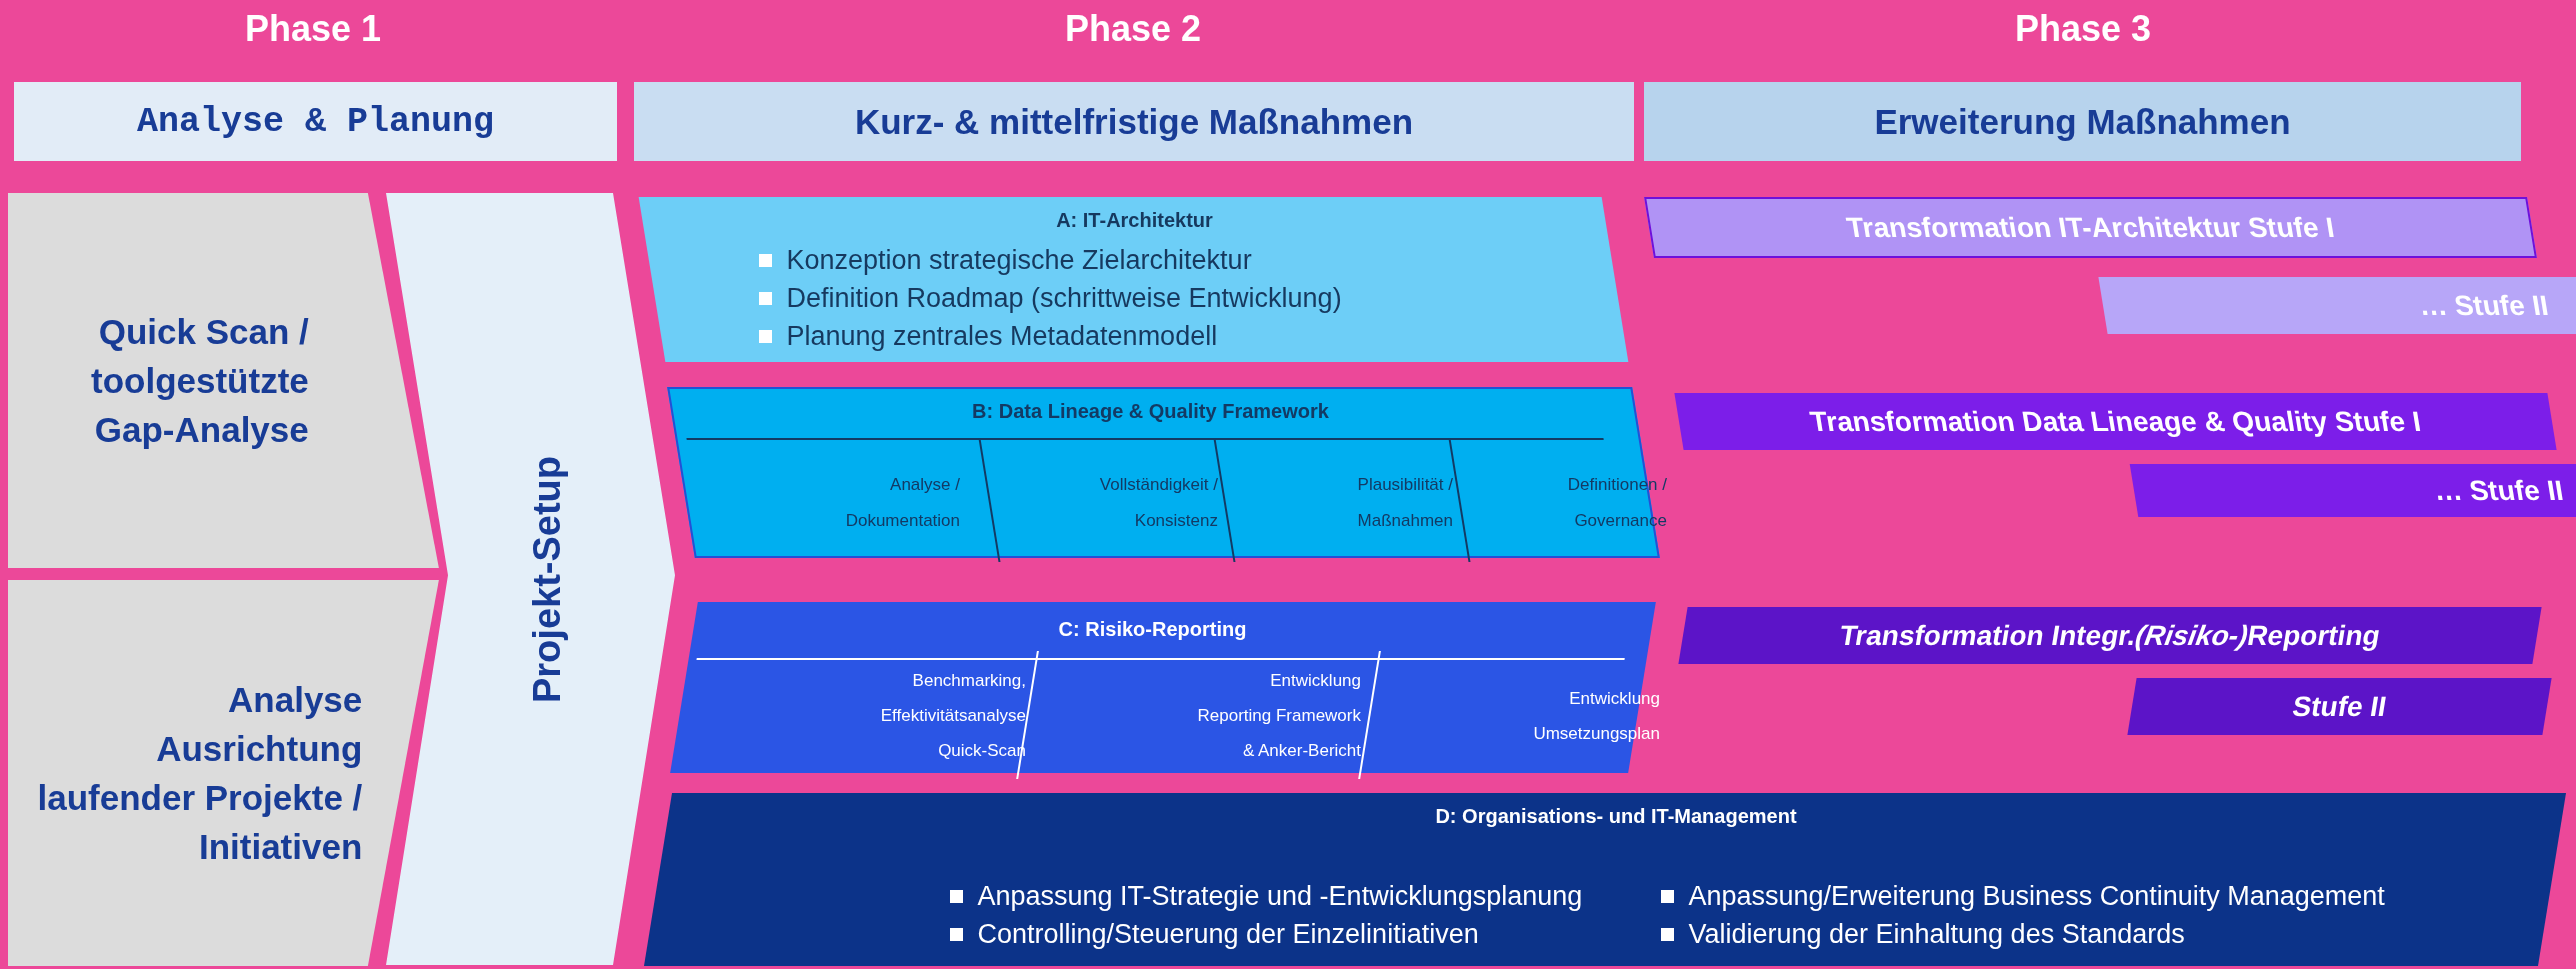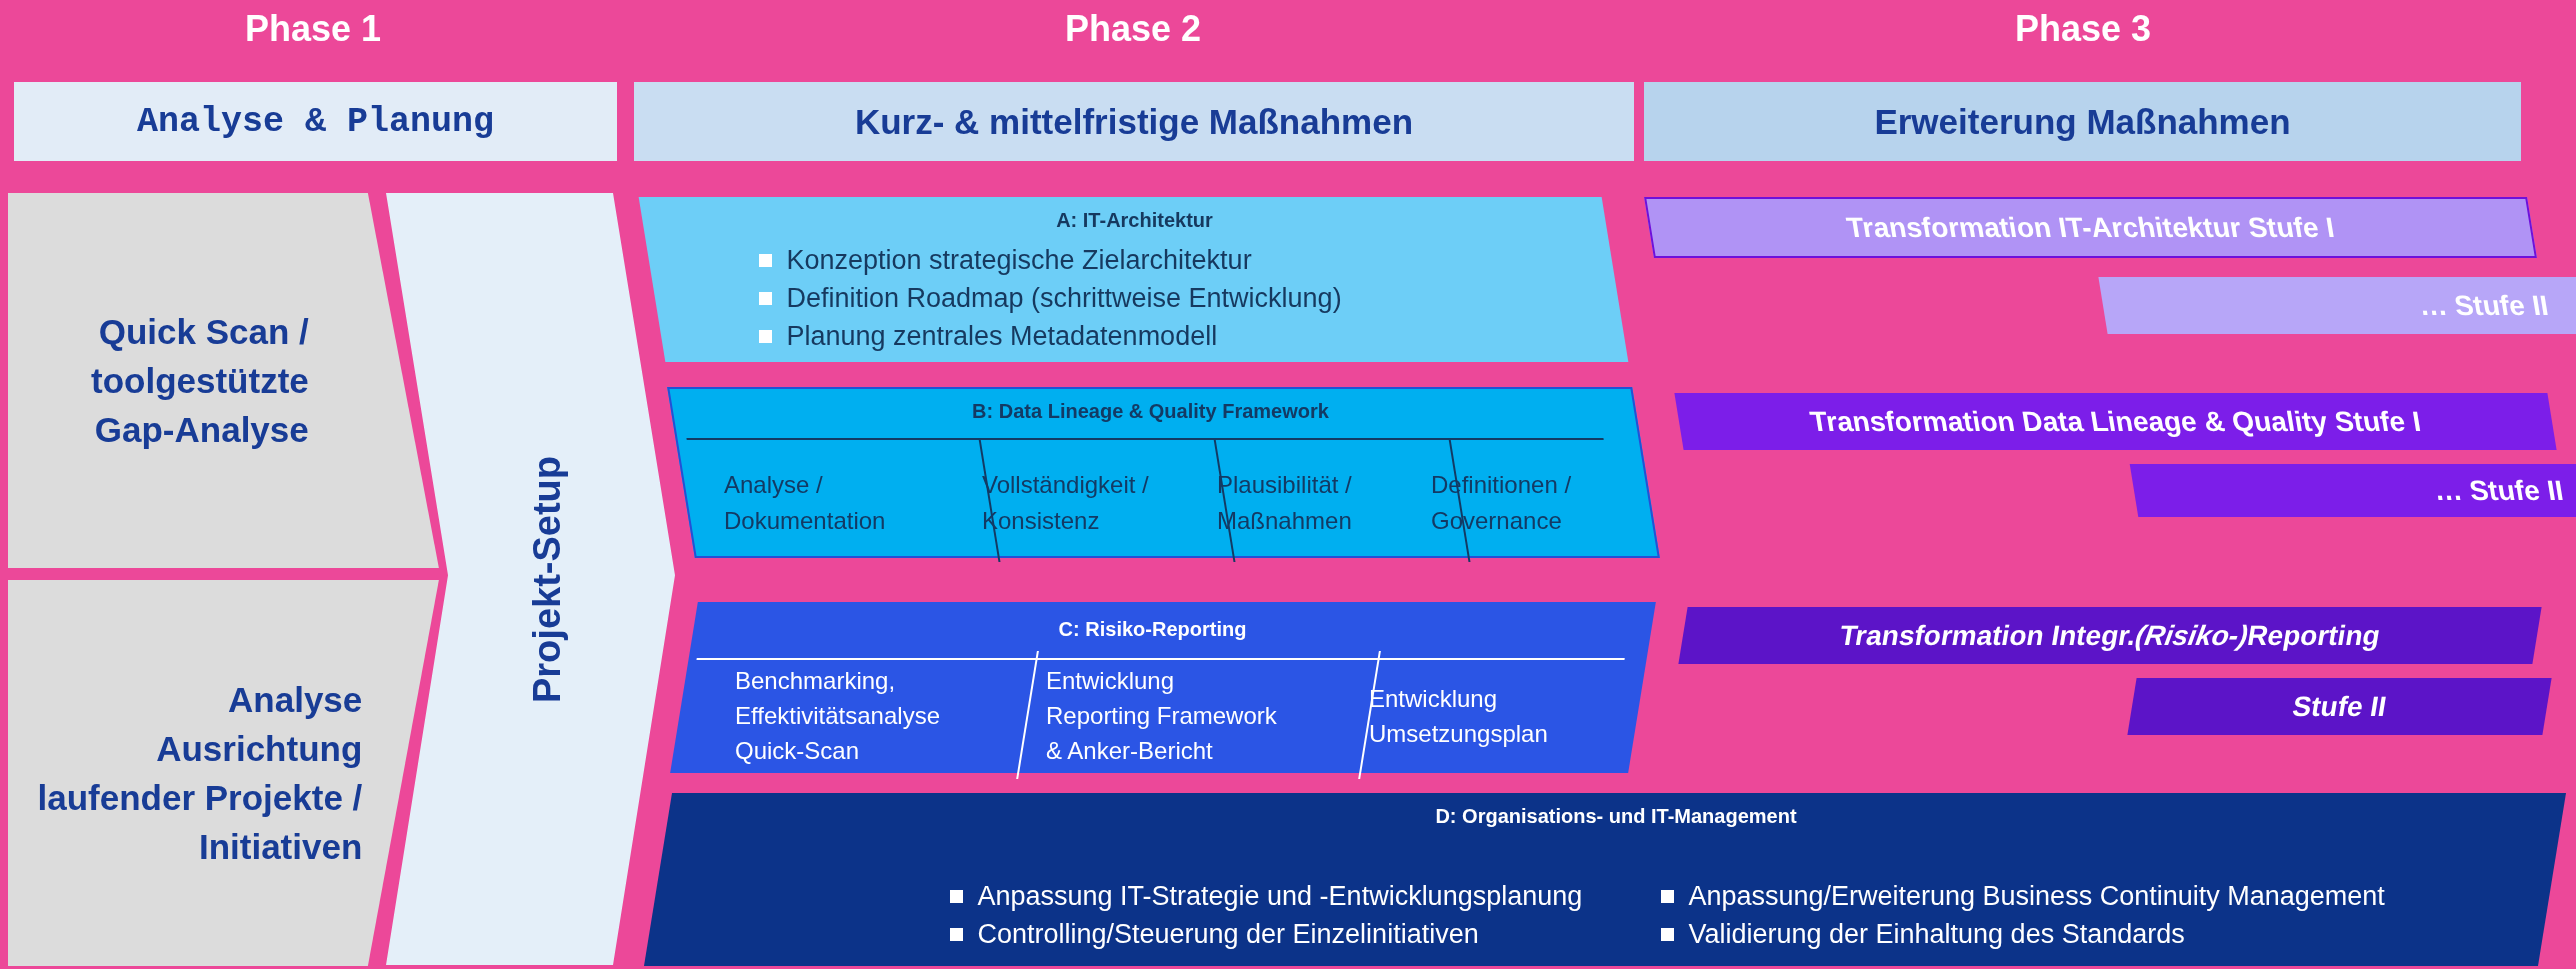--- a/index.html
+++ b/index.html
@@ -11,21 +11,21 @@
         font-weight:bold;font-size:35px;color:var(--navy-text);}
   .grayblk{background:var(--gray-fill);display:flex;align-items:center;justify-content:center;
            color:var(--navy-text);font-weight:bold;font-size:35px;line-height:49px;
            text-align:right;white-space:pre-line;}
   .chevron{background:var(--chevron-fill);}
   .chevlabel{color:var(--navy-text);font-weight:bold;font-size:38px;white-space:nowrap;
              transform:rotate(-90deg);}
   .skew-up{transform:skewX(9.2deg);}
   .skew-dn{transform:skewX(-9.2deg);}
   .ws-title{font-weight:bold;font-size:20px;text-align:center;white-space:nowrap;}
-  .cell{white-space:pre-line;text-align:left;font-size:24px;line-height:36px;}
+  .cell{white-space:pre-line;text-align:right;font-size:17px;line-height:36px;}
   .bullet-row{display:flex;align-items:center;margin-bottom:7px;}
   .sq{display:inline-block;width:13.4px;height:13.4px;background:#fff;margin-right:14px;flex:0 0 auto;}
   .hline{position:absolute;height:2.4px;}
   .vline{position:absolute;width:1.6px;top:49px;bottom:-6.3px;}
   .purplebar{display:flex;align-items:center;color:#fff;font-weight:bold;font-size:28px;}
   .purplebar.center{justify-content:center;}
   .purplebar.right{justify-content:flex-end;padding-right:55px;}
   .it{font-style:italic;}
 </style>
 </head>

